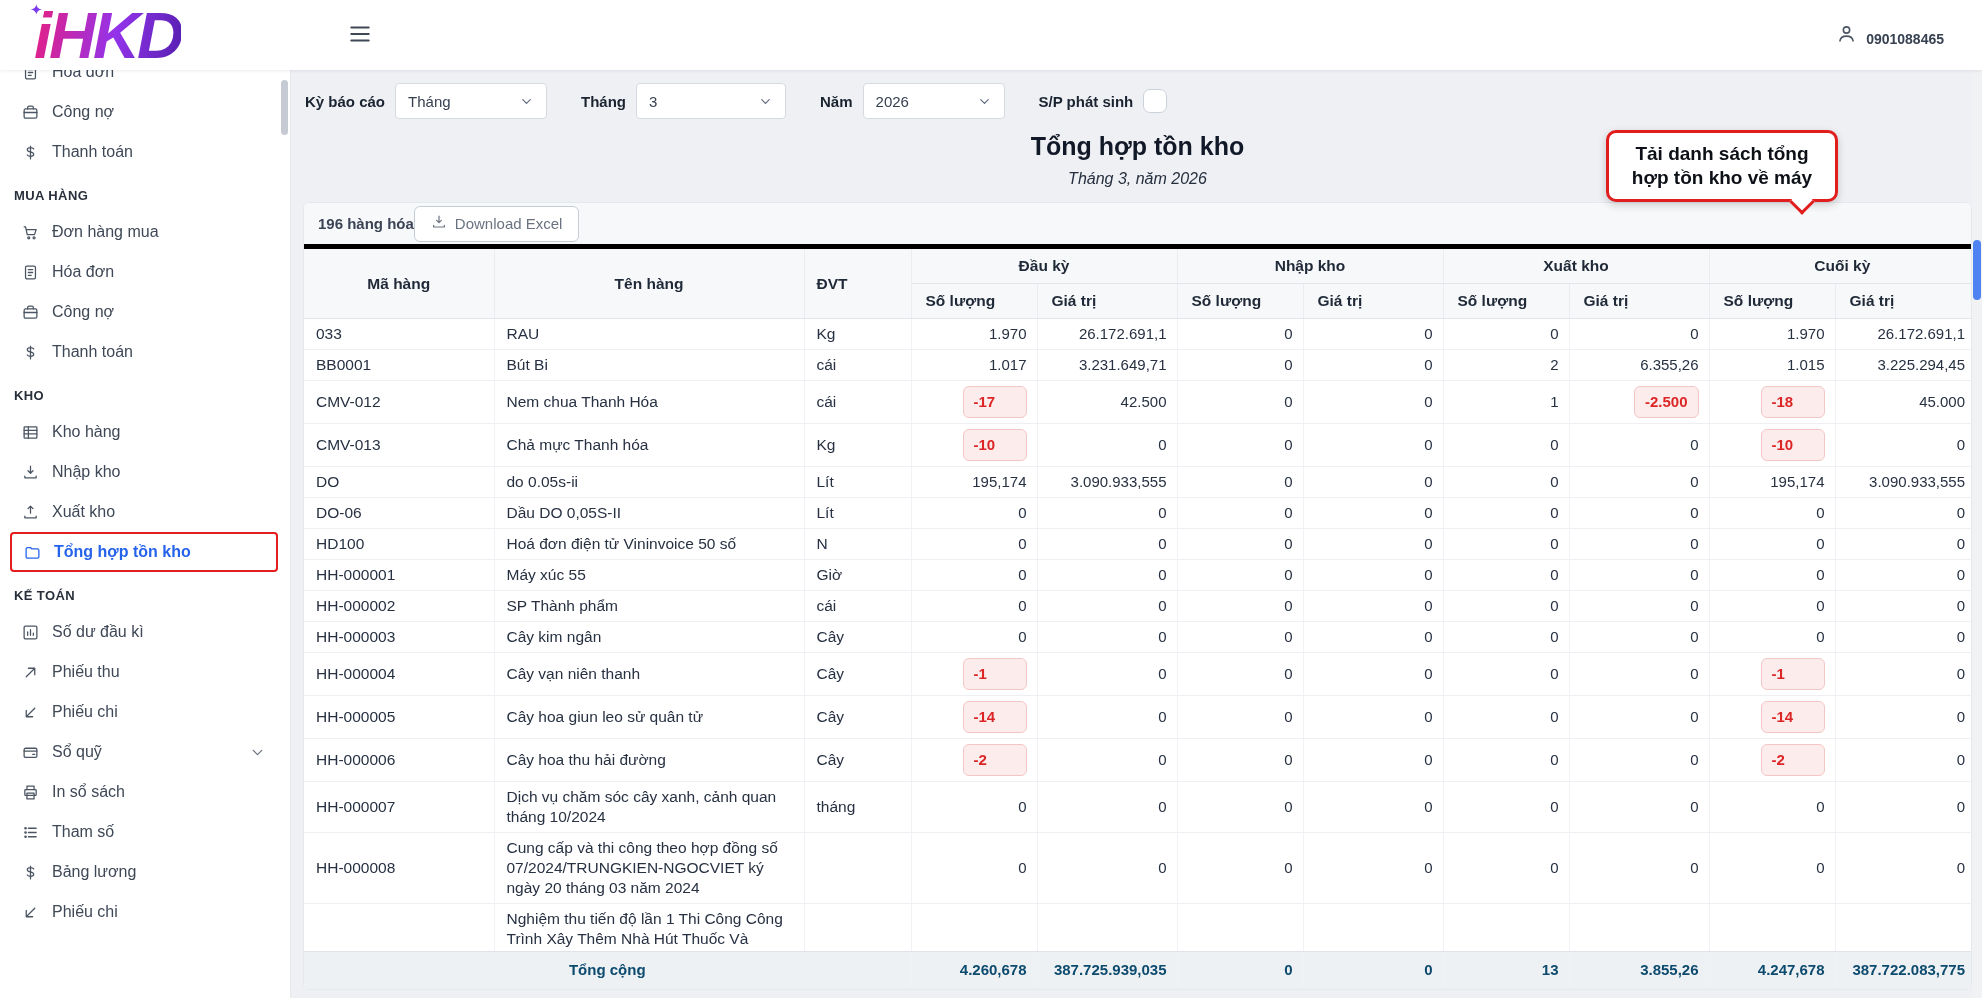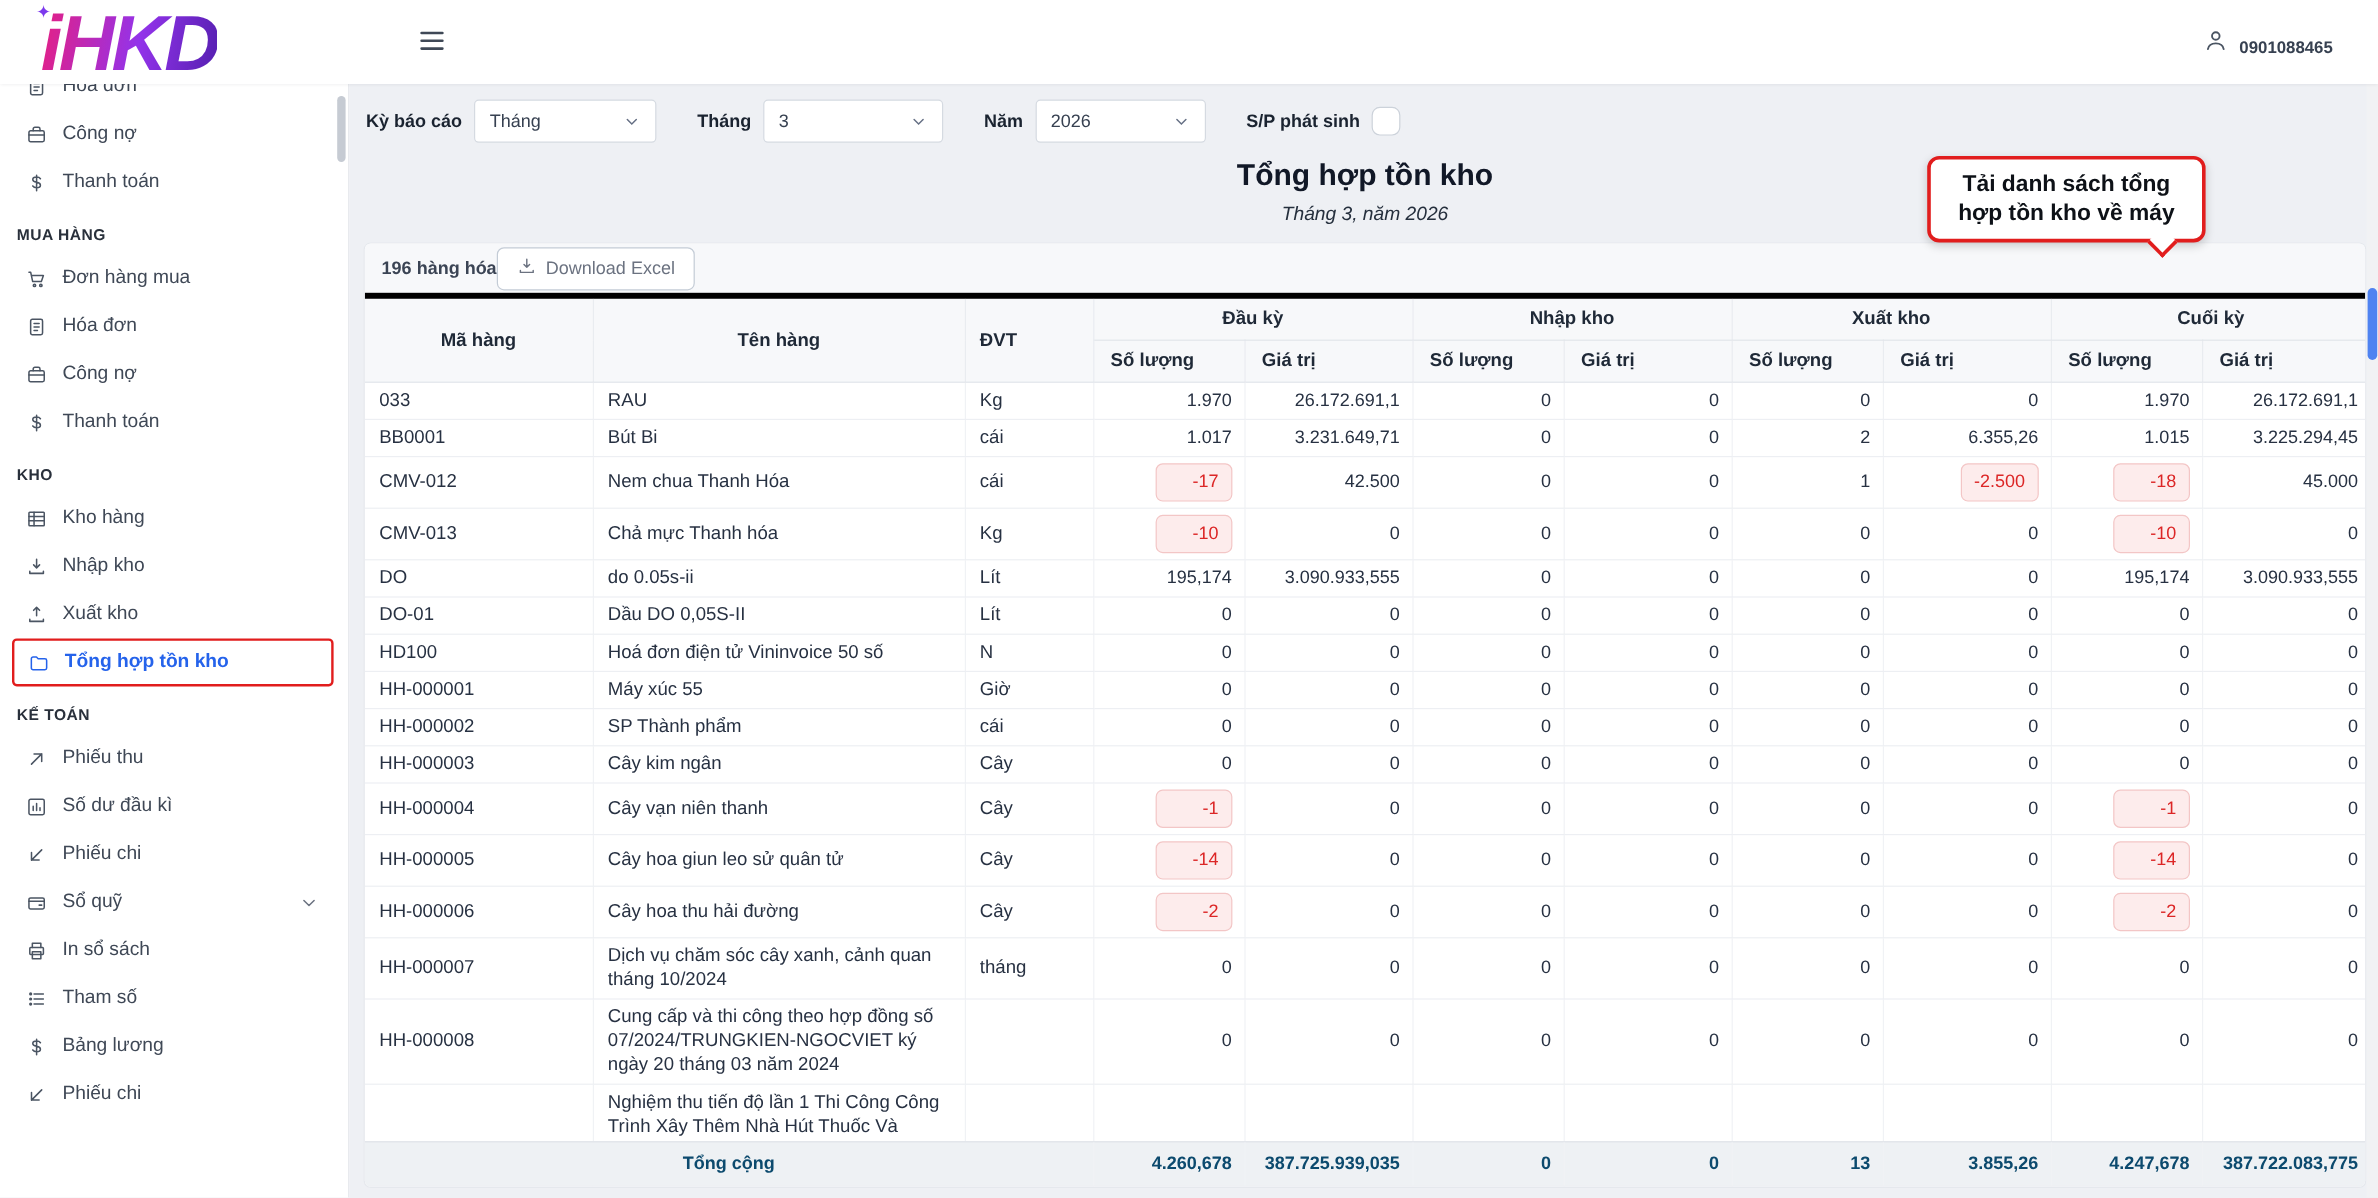--- a/index.html
+++ b/index.html
@@ -68,22 +68,22 @@
     border-bottom:1px solid #e1e5ea;border-right:1px solid #e9ecf0;padding:8px 12px}
   th.th-fixed{text-align:center;vertical-align:middle}
   th.th-left{text-align:left}
   th.th-group{text-align:center}
   th.th-sub{text-align:left;padding-left:14px}
   tbody td{font-size:15.5px;color:#273142;border-bottom:1px solid #edeff3;border-right:1px solid #f0f2f5;
     padding:5px 12px;vertical-align:middle;line-height:20px;word-wrap:break-word}
   td.num{text-align:right;font-size:15px;padding-right:10px}
   td:last-child,th:last-child{border-right:none}
   .badge-neg{display:inline-block;background:var(--negative-bg,#fdecec);border:1px solid #f3c6c6;
-    color:var(--negative-red,#dc2626);font-weight:normal;border-radius:6px;
-    padding:5px 10px;min-width:64px;text-align:right;line-height:20px}
+    color:var(--negative-red,#dc2626);font-weight:bold;border-radius:6px;
+    padding:5px 10px;min-width:64px;text-align:left;line-height:20px}
   .card-footer{flex:0 0 auto;border-top:1px solid #dfe3e8;background:#eef1f4}
   .footer-table td{font-size:15px;font-weight:bold;color:#0c4a6e;padding:8px 10px;line-height:20px}
   .total-label{text-align:center;font-size:15.5px}
   .footer-table td.num{text-align:right}
 
   
   .callout{position:fixed;top:130px;right:144px;width:232px;background:#fff;z-index:60;
     border:3px solid var(--annotation-red,#e11d1d);border-radius:10px;padding:9px 12px;
     font-weight:bold;font-size:19px;line-height:24px;color:#0d1117;text-align:center;
     box-shadow:0 3px 8px rgba(0,0,0,.18)}
@@ -218,33 +218,33 @@
           <svg viewBox="0 0 24 24" width="17" height="17" fill="none" stroke="currentColor" stroke-width="1.8" stroke-linecap="round" stroke-linejoin="round">
             <path d="M3 7a2 2 0 0 1 2-2h4l2 2h8a2 2 0 0 1 2 2v9a2 2 0 0 1-2 2H5a2 2 0 0 1-2-2z"></path>
           </svg>
         </span>
         <span>Tổng hợp tồn kho</span>
       </div>
       <div class="side-section">KẾ TOÁN</div>
       <div class="side-item">
         <span class="side-icon">
           <svg viewBox="0 0 24 24" width="17" height="17" fill="none" stroke="currentColor" stroke-width="1.8" stroke-linecap="round" stroke-linejoin="round">
-            <path d="M6 18 18 6M9 6h9v9"></path>
-          </svg>
-        </span>
-        <span>Phiếu thu</span>
-      </div>
-      <div class="side-item">
-        <span class="side-icon">
-          <svg viewBox="0 0 24 24" width="17" height="17" fill="none" stroke="currentColor" stroke-width="1.8" stroke-linecap="round" stroke-linejoin="round">
             <rect x="3" y="3" width="18" height="18" rx="2"></rect>
             <path d="M8 16v-5M12 16V8M16 16v-3"></path>
           </svg>
         </span>
         <span>Số dư đầu kì</span>
+      </div>
+      <div class="side-item">
+        <span class="side-icon">
+          <svg viewBox="0 0 24 24" width="17" height="17" fill="none" stroke="currentColor" stroke-width="1.8" stroke-linecap="round" stroke-linejoin="round">
+            <path d="M6 18 18 6M9 6h9v9"></path>
+          </svg>
+        </span>
+        <span>Phiếu thu</span>
       </div>
       <div class="side-item">
         <span class="side-icon">
           <svg viewBox="0 0 24 24" width="17" height="17" fill="none" stroke="currentColor" stroke-width="1.8" stroke-linecap="round" stroke-linejoin="round">
             <path d="M18 6 6 18M15 18H6V9"></path>
           </svg>
         </span>
         <span>Phiếu chi</span>
       </div>
       <div class="side-item">
@@ -451,21 +451,21 @@
               <td class="num">195,174</td>
               <td class="num">3.090.933,555</td>
               <td class="num">0</td>
               <td class="num">0</td>
               <td class="num">0</td>
               <td class="num">0</td>
               <td class="num">195,174</td>
               <td class="num">3.090.933,555</td>
             </tr>
             <tr>
-              <td>DO-01</td>
+              <td>DO-06</td>
               <td>Dầu DO 0,05S-II</td>
               <td>Lít</td>
               <td class="num">0</td>
               <td class="num">0</td>
               <td class="num">0</td>
               <td class="num">0</td>
               <td class="num">0</td>
               <td class="num">0</td>
               <td class="num">0</td>
               <td class="num">0</td>

